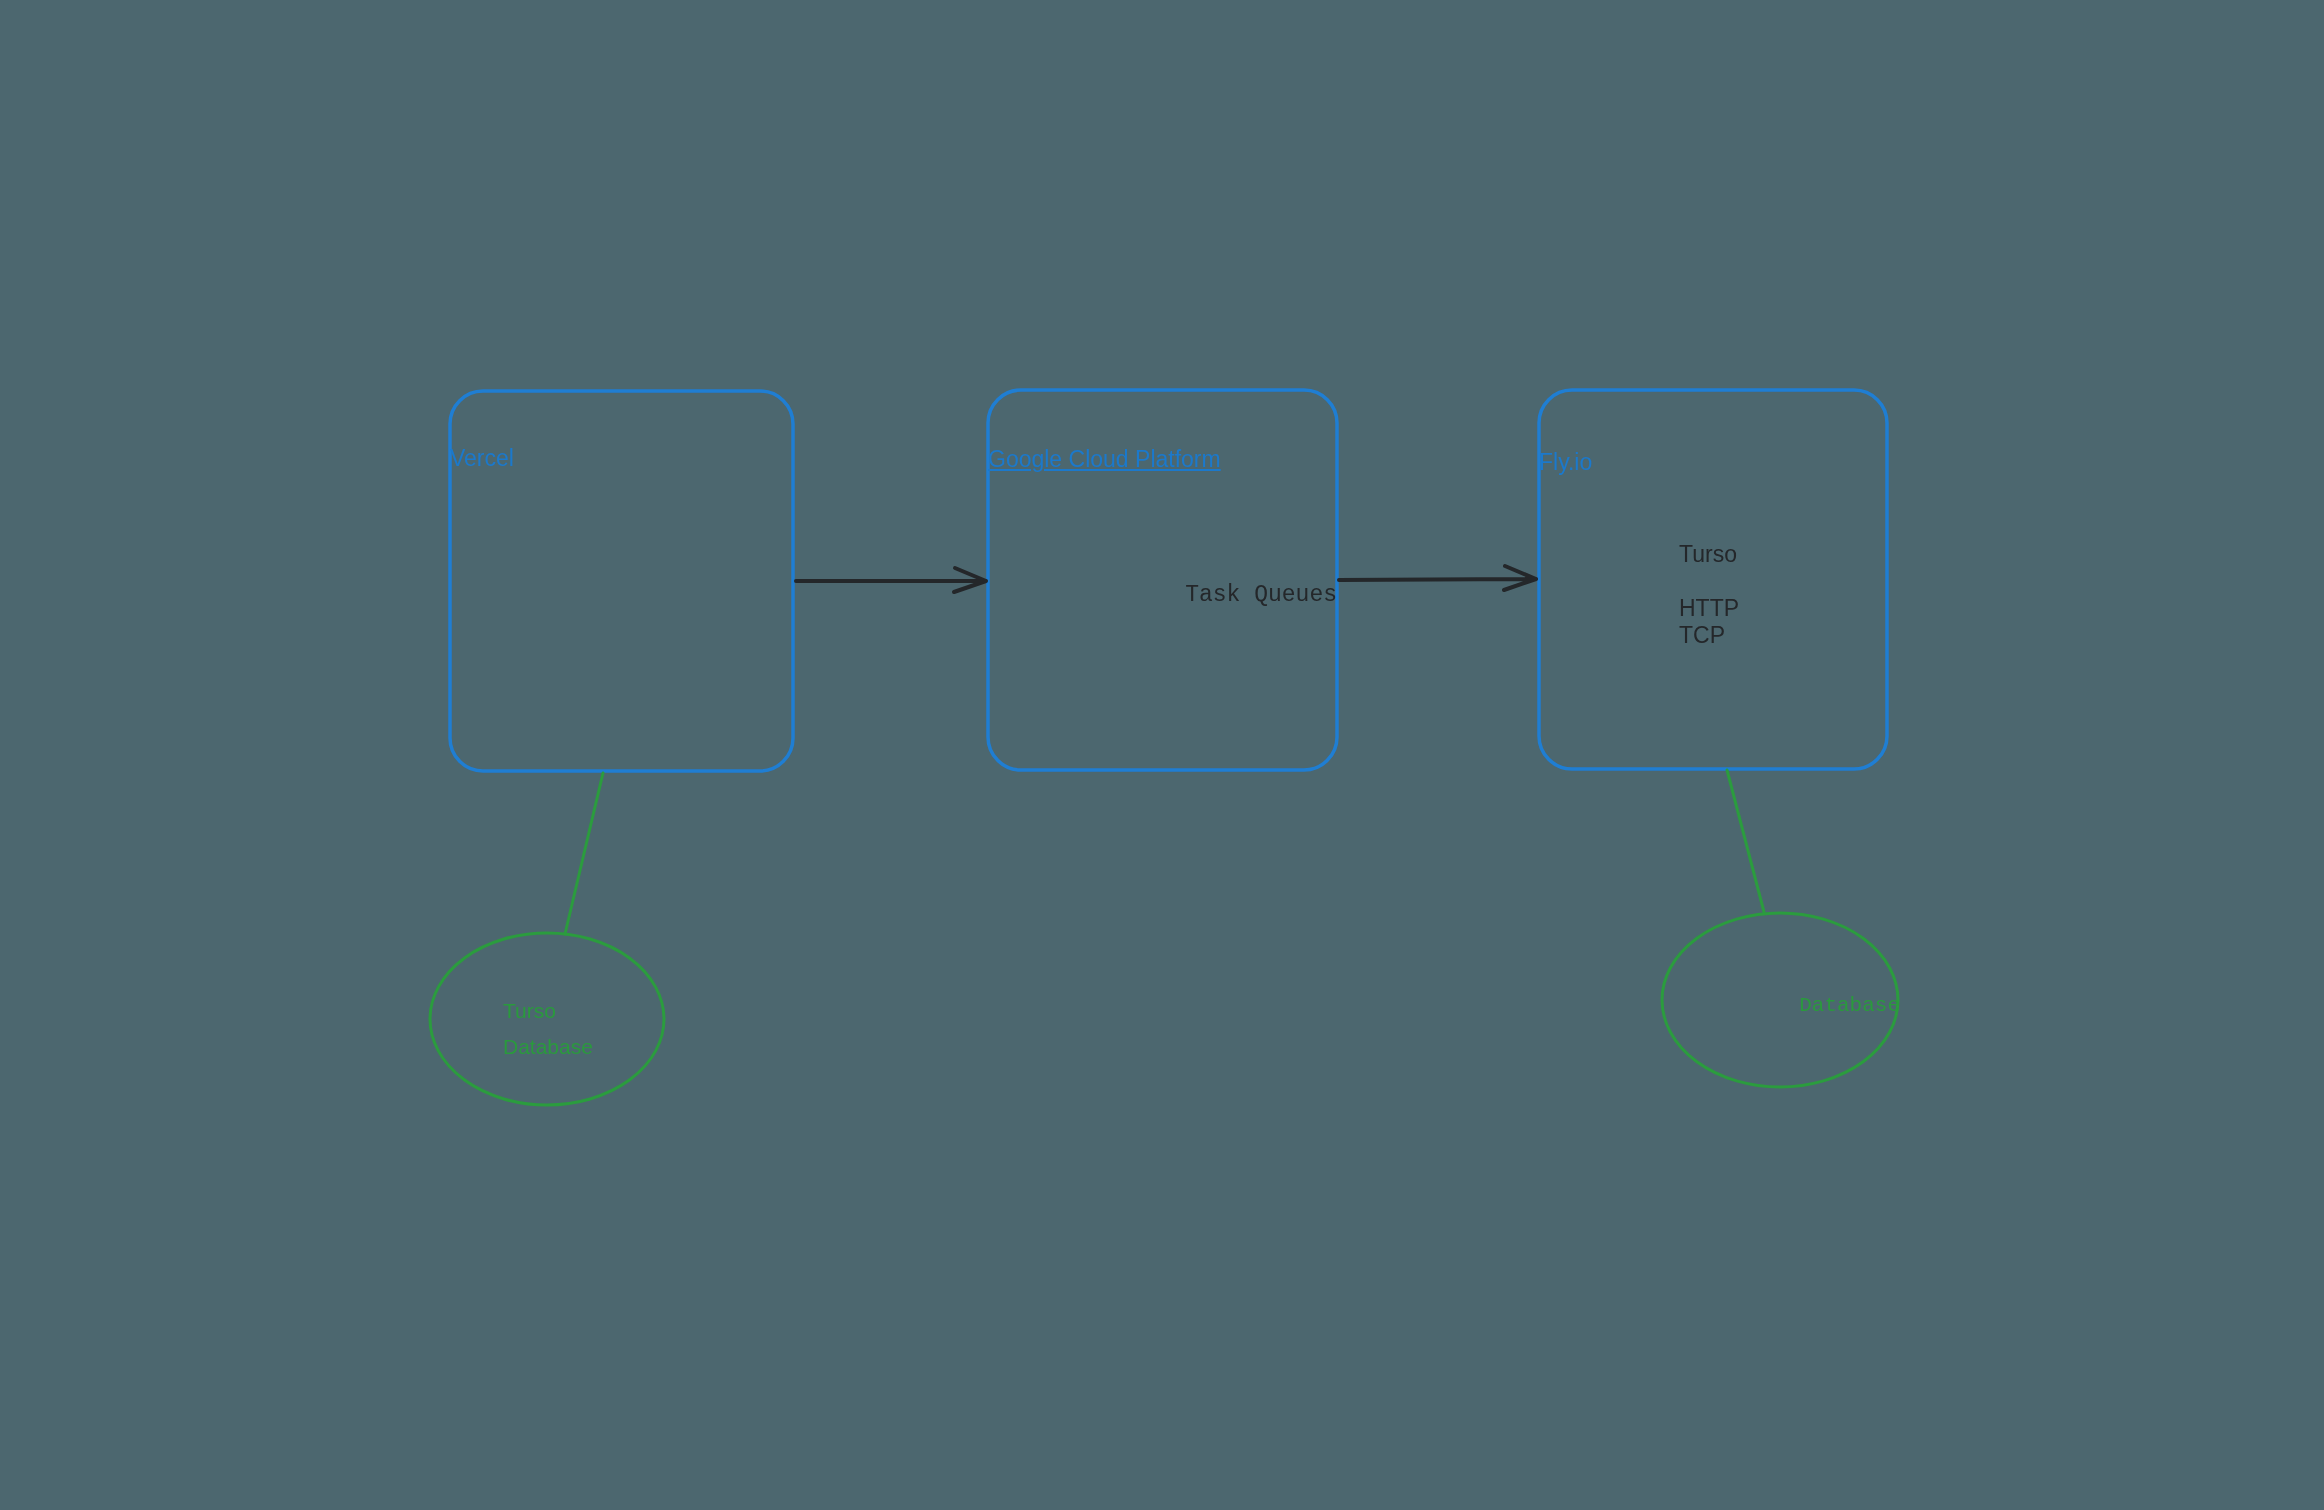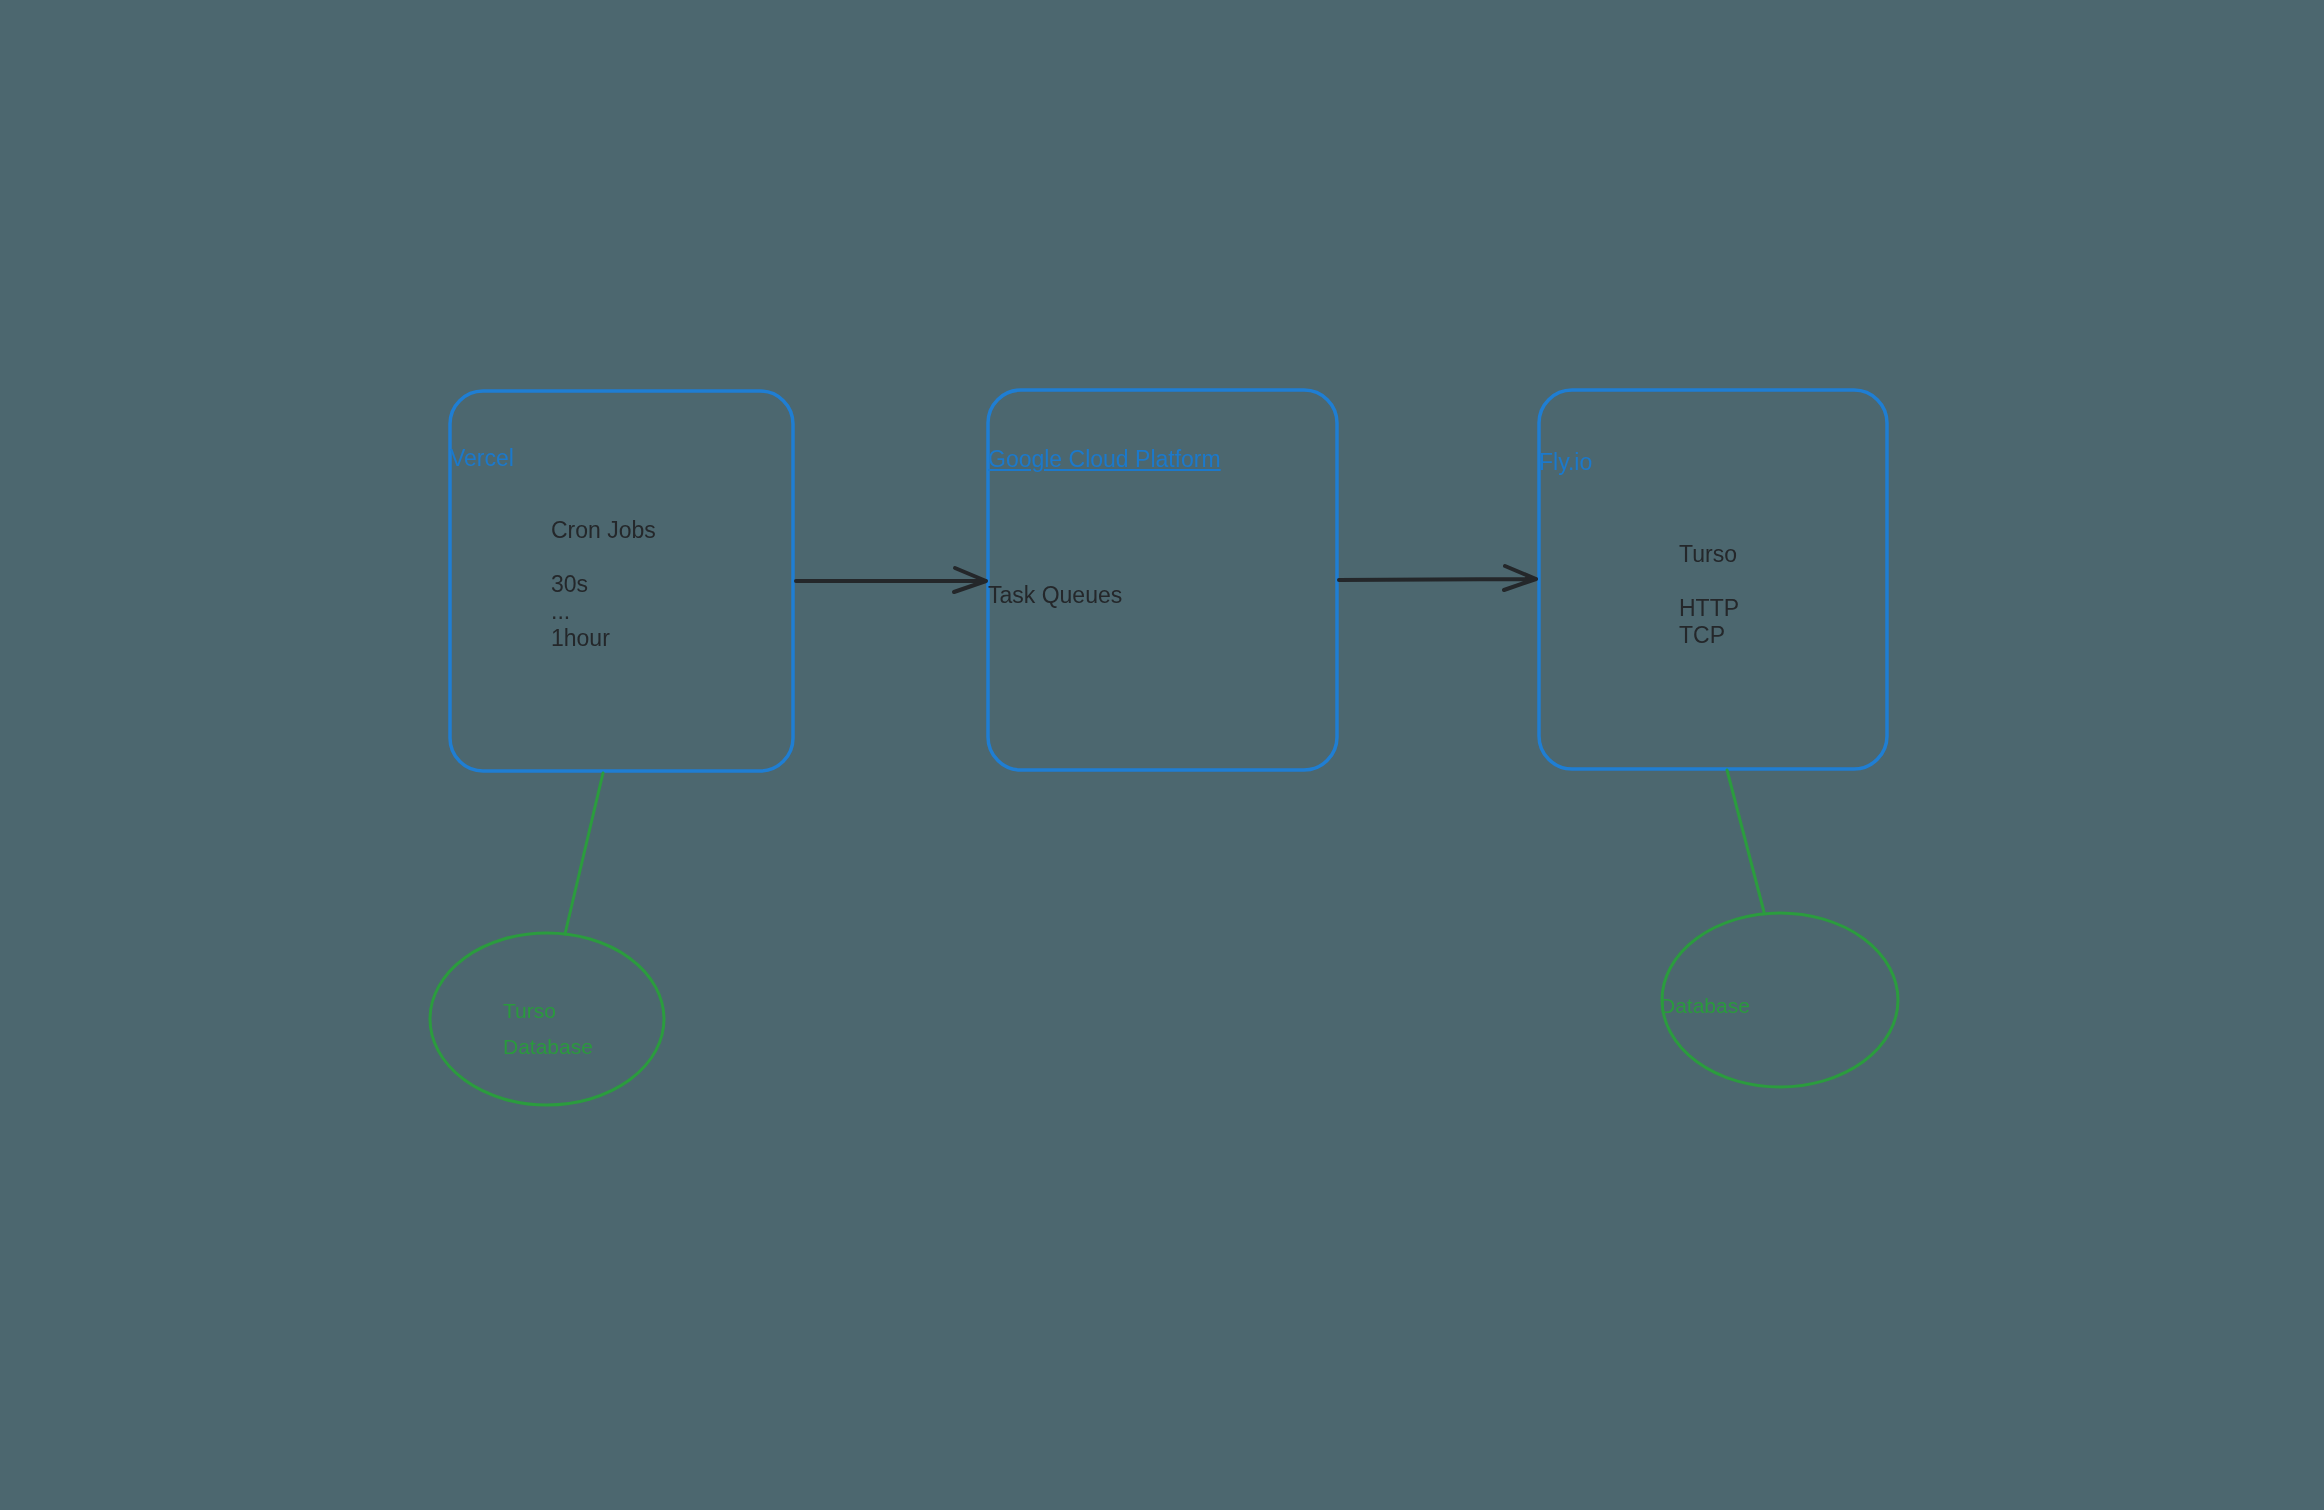--- a/index.html
+++ b/index.html
@@ -63,21 +63,22 @@
     color: var(--node-title, #1b79cc);
   }
   .datastore-label {
     position: absolute;
     font-size: 21px;
     line-height: 36px;
     color: var(--datastore-text, #2a9a3d);
     white-space: pre-line;
   }
   .centered {
-    text-align: left;
+    text-align: right;
+    font-family: Liberation Mono, monospace;
   }
 </style>
 </head>
 <body style="background-color: rgb(76, 103, 111);">
 
 <div id="canvas">
 
   <svg id="shape-layer" viewBox="0 0 2324 1510" xmlns="http://www.w3.org/2000/svg">
 
     <rect class="node-box" x="450" y="391" width="343" height="380" rx="33" ry="33"></rect>
@@ -91,25 +92,20 @@
     <path class="connector-line" d="M 1727 770 L 1764 912"></path>
 
     <ellipse class="datastore-ellipse" cx="547" cy="1019" rx="117" ry="86"></ellipse>
     <ellipse class="datastore-ellipse" cx="1780" cy="1000" rx="118" ry="87"></ellipse>
   </svg>
 
   <div class="node-title" style="left:450px; top:444px; width:343px;">Vercel</div>
   <div class="node-title" style="left:988px; top:445px; width:349px;text-decoration:underline;">Google Cloud Platform</div>
   <div class="node-title" style="left:1539px; top:448px; width:281px;">Fly.io</div>
 
-  <div class="label" style="left:551px; top:517px;">Cron Jobs
-
-30s
-...
-1hour</div>
   <div class="label centered" style="left:988px; top:582px; width:349px;">Task Queues</div>
   <div class="label" style="left:1679px; top:541px;">Turso
 
 HTTP
 TCP</div>
 
   <div class="datastore-label" style="left:503px; top:993px;">Turso
 Database</div>
   <div class="datastore-label centered" style="left:1660px; top:988px; width:240px;">Database</div>
 

